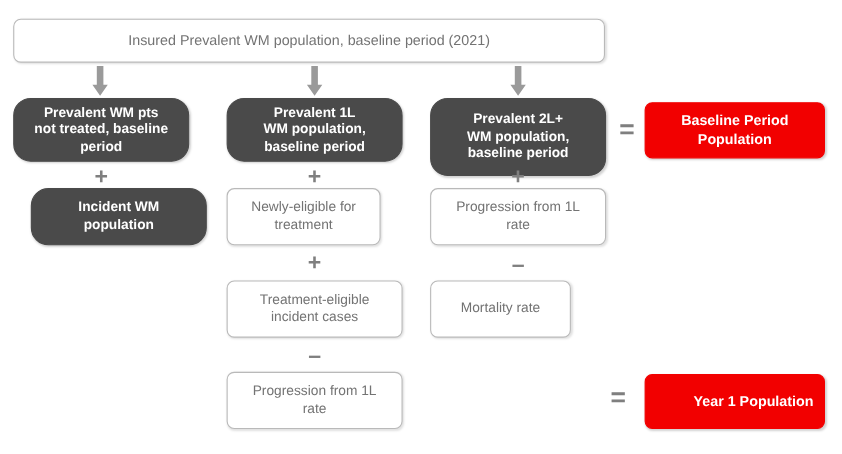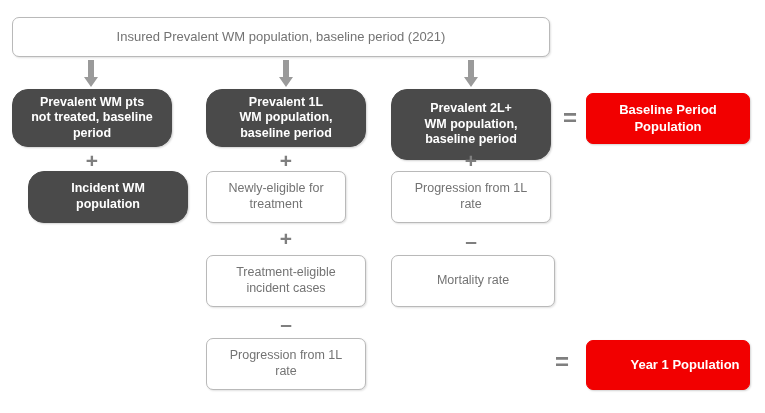--- a/index.html
+++ b/index.html
@@ -138,21 +138,21 @@
     <span class="txt">Prevalent 2L+
 WM population,
 baseline period</span>
   </div>
   <div class="op op-plus" style="left:391px; top:150px; width:160px;">+</div>
   <div class="box box-white" style="left:391px; top:171px; width:160px; height:52px;">
     <span class="txt">Progression from 1L
 rate</span>
   </div>
   <div class="op op-minus" style="left:391px; top:230px; width:160px;">–</div>
-  <div class="box box-white" style="left:391px; top:255px; width:164px; height:52px;">
+  <div class="box box-white" style="left:391px; top:255px; width:128px; height:52px;">
     <span class="txt">Mortality rate</span>
   </div>
 
   <div class="box" style="left:556px; top:103px; width:28px; height:30px;">
     <span class="op-eq">=</span>
   </div>
   <div class="box box-red" style="left:586px; top:93px; width:164px; height:51px;">
     <span class="txt">Baseline Period
 Population</span>
   </div>

